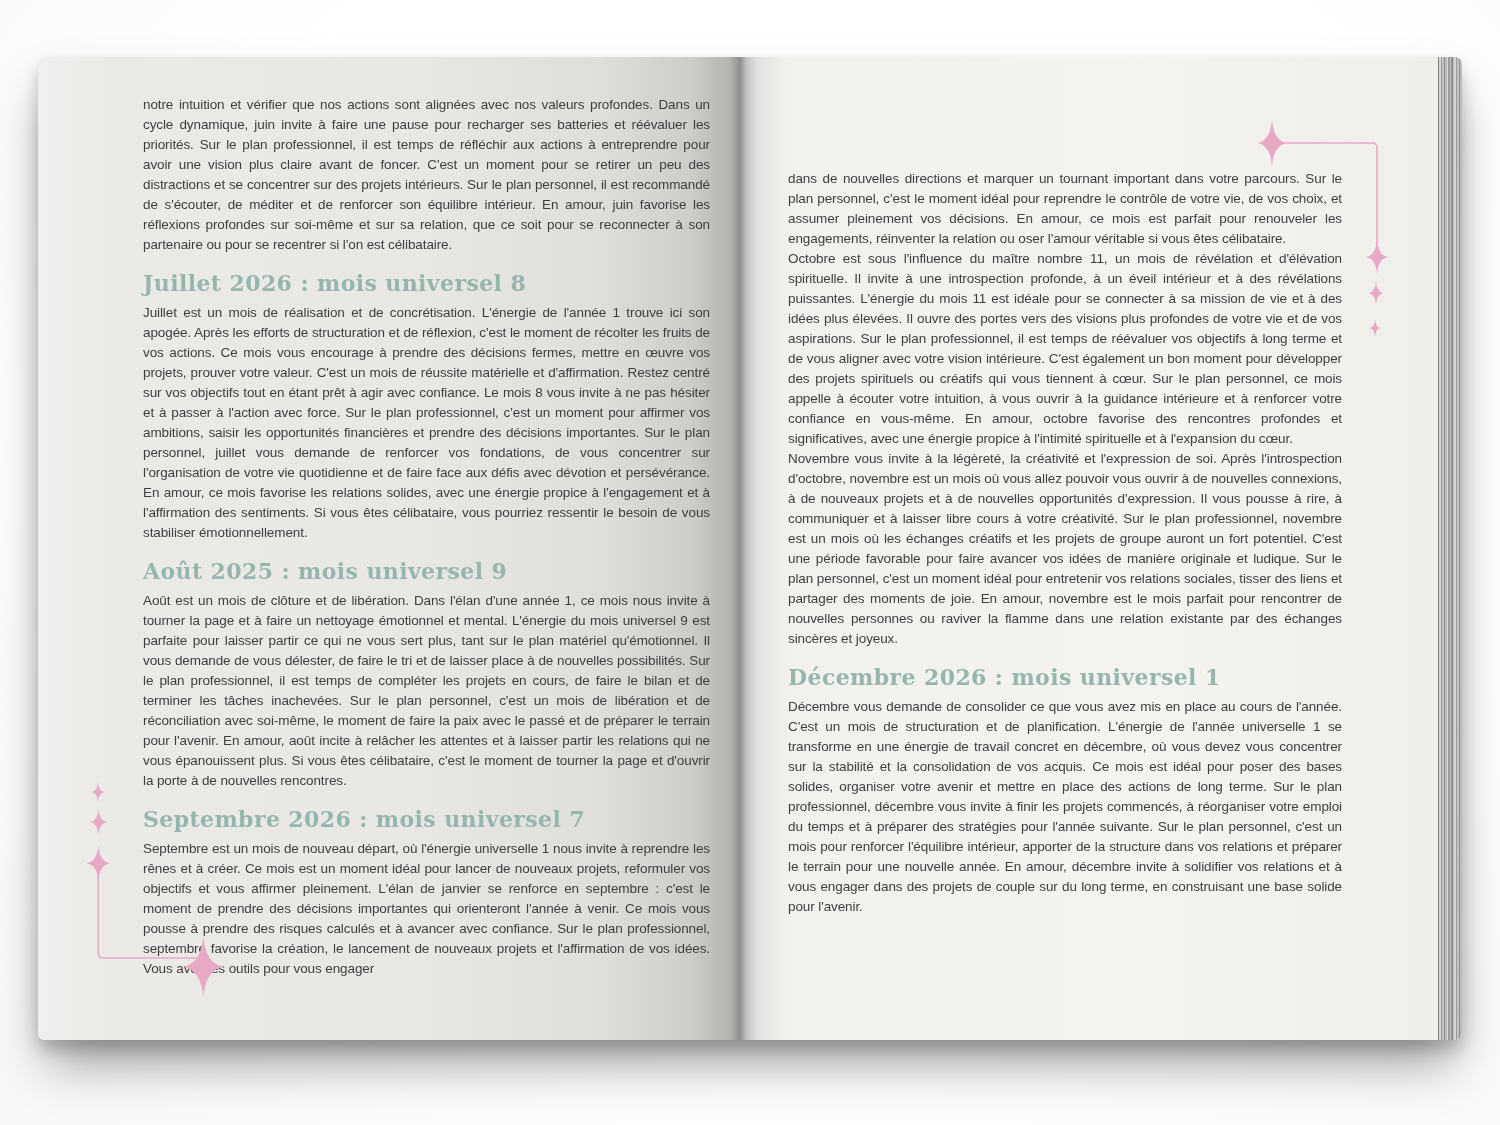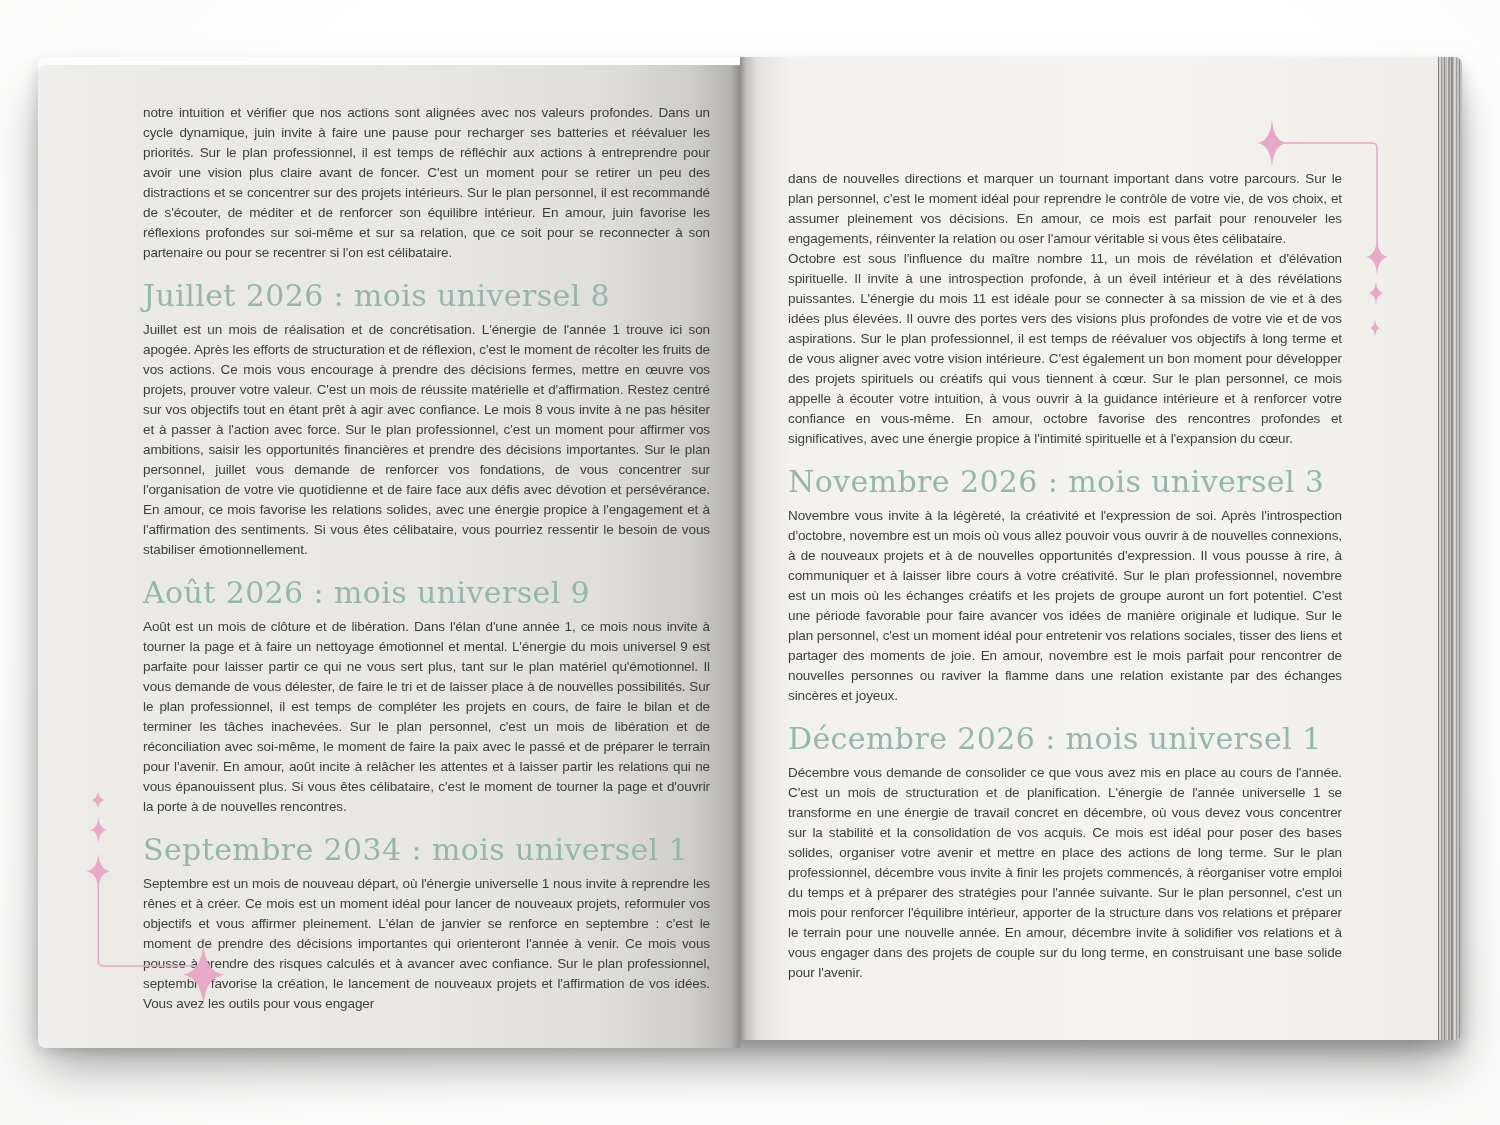--- a/index.html
+++ b/index.html
@@ -17,21 +17,20 @@
     border-radius: 7px;
     box-shadow: 0 30px 48px -8px rgba(0,0,0,0.38), 0 10px 16px rgba(0,0,0,0.18);
   }
   .page { position: relative; height: 100%; overflow: hidden; }
   .page-left {
     width: 702px;
     border-radius: 7px 0 0 7px;
     background: linear-gradient(to right,
       #f0efed 0%, #eceae7 10%, #e9e7e4 55%, #e0dedb 80%,
       #cfcdca 93%, #b5b3b0 98.6%, #8f8e8c 100%);
-    margin-top: 8px;
   }
   .page-right {
     width: 698px;
     background: linear-gradient(to right,
       #8f8e8c 0%, #c2c1bf 0.9%, #e2e1df 2.4%, #f2f1ee 7%,
       #f4f3f0 60%, #efeeeb 100%);
   }
   .page-stack-edge {
     width: 24px;
     border-radius: 0 7px 7px 0;
@@ -44,22 +43,22 @@
   .page-content-right { position: relative; padding: 112px 96px 0 48px; }
   .body-text {
     font-size: 13.5px;
     line-height: 20px;
     letter-spacing: -0.1px;
     color: var(--body-color, #3e3e3e);
     text-align: justify;
   }
   .section-heading {
     font-family: "DejaVu Serif", serif;
-    font-weight: 400;
-    font-size: 30px;
+    font-weight: 700;
+    font-size: 22px;
     letter-spacing: 0.4px;
     color: var(--heading-color, #94b6ad);
     margin: 15px 0 7px 0;
   }
   .ornament { position: absolute; pointer-events: none; }
   .ornament-top-right { right: 38px; top: 53px; }
   .ornament-bottom-left { left: 22px; top: 713px; }
   .orn-stroke { fill: none; stroke: var(--ornament-color, #e8a9c7); stroke-width: 1.6; stroke-linecap: round; }
   .orn-fill { fill: var(--ornament-color, #e8a9c7); }
   #sparkle-defs { position: absolute; width: 0; height: 0; }
@@ -77,43 +76,42 @@
 
 <div class="book">
 
   <div class="page page-left">
     <div class="page-content-left">
       <p class="body-text">notre intuition et vérifier que nos actions sont alignées avec nos valeurs profondes. Dans un cycle dynamique, juin invite à faire une pause pour recharger ses batteries et réévaluer les priorités. Sur le plan professionnel, il est temps de réfléchir aux actions à entreprendre pour avoir une vision plus claire avant de foncer. C'est un moment pour se retirer un peu des distractions et se concentrer sur des projets intérieurs. Sur le plan personnel, il est recommandé de s'écouter, de méditer et de renforcer son équilibre intérieur. En amour, juin favorise les réflexions profondes sur soi-même et sur sa relation, que ce soit pour se reconnecter à son partenaire ou pour se recentrer si l'on est célibataire.</p>
 
       <h2 class="section-heading">Juillet 2026 : mois universel 8</h2>
       <p class="body-text">Juillet est un mois de réalisation et de concrétisation. L'énergie de l'année 1 trouve ici son apogée. Après les efforts de structuration et de réflexion, c'est le moment de récolter les fruits de vos actions. Ce mois vous encourage à prendre des décisions fermes, mettre en œuvre vos projets, prouver votre valeur. C'est un mois de réussite matérielle et d'affirmation. Restez centré sur vos objectifs tout en étant prêt à agir avec confiance. Le mois 8 vous invite à ne pas hésiter et à passer à l'action avec force. Sur le plan professionnel, c'est un moment pour affirmer vos ambitions, saisir les opportunités financières et prendre des décisions importantes. Sur le plan personnel, juillet vous demande de renforcer vos fondations, de vous concentrer sur l'organisation de votre vie quotidienne et de faire face aux défis avec dévotion et persévérance. En amour, ce mois favorise les relations solides, avec une énergie propice à l'engagement et à l'affirmation des sentiments. Si vous êtes célibataire, vous pourriez ressentir le besoin de vous stabiliser émotionnellement.</p>
 
-      <h2 class="section-heading">Août 2026 : mois universel 9</h2>
+      <h2 class="section-heading">Août 2025 : mois universel 9</h2>
       <p class="body-text">Août est un mois de clôture et de libération. Dans l'élan d'une année 1, ce mois nous invite à tourner la page et à faire un nettoyage émotionnel et mental. L'énergie du mois universel 9 est parfaite pour laisser partir ce qui ne vous sert plus, tant sur le plan matériel qu'émotionnel. Il vous demande de vous délester, de faire le tri et de laisser place à de nouvelles possibilités. Sur le plan professionnel, il est temps de compléter les projets en cours, de faire le bilan et de terminer les tâches inachevées. Sur le plan personnel, c'est un mois de libération et de réconciliation avec soi-même, le moment de faire la paix avec le passé et de préparer le terrain pour l'avenir. En amour, août incite à relâcher les attentes et à laisser partir les relations qui ne vous épanouissent plus. Si vous êtes célibataire, c'est le moment de tourner la page et d'ouvrir la porte à de nouvelles rencontres.</p>
 
-      <h2 class="section-heading">Septembre 2034 : mois universel 1</h2>
+      <h2 class="section-heading">Septembre 2026 : mois universel 7</h2>
       <p class="body-text">Septembre est un mois de nouveau départ, où l'énergie universelle 1 nous invite à reprendre les rênes et à créer. Ce mois est un moment idéal pour lancer de nouveaux projets, reformuler vos objectifs et vous affirmer pleinement. L'élan de janvier se renforce en septembre : c'est le moment de prendre des décisions importantes qui orienteront l'année à venir. Ce mois vous pousse à prendre des risques calculés et à avancer avec confiance. Sur le plan professionnel, septembre favorise la création, le lancement de nouveaux projets et l'affirmation de vos idées. Vous avez les outils pour vous engager</p>
     </div>
 
     <svg class="ornament ornament-bottom-left" width="190" height="240" viewBox="0 0 190 240">
       <use href="#sparkle" class="orn-fill" x="31.5" y="12" width="13" height="20"></use>
       <use href="#sparkle" class="orn-fill" x="30" y="39" width="17" height="26"></use>
       <use href="#sparkle" class="orn-fill" x="26.3" y="75.3" width="24" height="36"></use>
       <path class="orn-stroke" d="M38.3,93 V183 Q38.3,188 43.3,188 H138"></path>
       <use href="#sparkle" class="orn-fill" x="122.3" y="165.7" width="42" height="62"></use>
     </svg>
   </div>
 
   <div class="page page-right">
     <div class="page-content-right">
       <p class="body-text">dans de nouvelles directions et marquer un tournant important dans votre parcours. Sur le plan personnel, c'est le moment idéal pour reprendre le contrôle de votre vie, de vos choix, et assumer pleinement vos décisions. En amour, ce mois est parfait pour renouveler les engagements, réinventer la relation ou oser l'amour véritable si vous êtes célibataire.</p>
 
       <p class="body-text">Octobre est sous l'influence du maître nombre 11, un mois de révélation et d'élévation spirituelle. Il invite à une introspection profonde, à un éveil intérieur et à des révélations puissantes. L'énergie du mois 11 est idéale pour se connecter à sa mission de vie et à des idées plus élevées. Il ouvre des portes vers des visions plus profondes de votre vie et de vos aspirations. Sur le plan professionnel, il est temps de réévaluer vos objectifs à long terme et de vous aligner avec votre vision intérieure. C'est également un bon moment pour développer des projets spirituels ou créatifs qui vous tiennent à cœur. Sur le plan personnel, ce mois appelle à écouter votre intuition, à vous ouvrir à la guidance intérieure et à renforcer votre confiance en vous-même. En amour, octobre favorise des rencontres profondes et significatives, avec une énergie propice à l'intimité spirituelle et à l'expansion du cœur.</p>
 
-      <h2 class="section-heading">Novembre 2026 : mois universel 3</h2>
       <p class="body-text">Novembre vous invite à la légèreté, la créativité et l'expression de soi. Après l'introspection d'octobre, novembre est un mois où vous allez pouvoir vous ouvrir à de nouvelles connexions, à de nouveaux projets et à de nouvelles opportunités d'expression. Il vous pousse à rire, à communiquer et à laisser libre cours à votre créativité. Sur le plan professionnel, novembre est un mois où les échanges créatifs et les projets de groupe auront un fort potentiel. C'est une période favorable pour faire avancer vos idées de manière originale et ludique. Sur le plan personnel, c'est un moment idéal pour entretenir vos relations sociales, tisser des liens et partager des moments de joie. En amour, novembre est le mois parfait pour rencontrer de nouvelles personnes ou raviver la flamme dans une relation existante par des échanges sincères et joyeux.</p>
 
       <h2 class="section-heading">Décembre 2026 : mois universel 1</h2>
       <p class="body-text">Décembre vous demande de consolider ce que vous avez mis en place au cours de l'année. C'est un mois de structuration et de planification. L'énergie de l'année universelle 1 se transforme en une énergie de travail concret en décembre, où vous devez vous concentrer sur la stabilité et la consolidation de vos acquis. Ce mois est idéal pour poser des bases solides, organiser votre avenir et mettre en place des actions de long terme. Sur le plan professionnel, décembre vous invite à finir les projets commencés, à réorganiser votre emploi du temps et à préparer des stratégies pour l'année suivante. Sur le plan personnel, c'est un mois pour renforcer l'équilibre intérieur, apporter de la structure dans vos relations et préparer le terrain pour une nouvelle année. En amour, décembre invite à solidifier vos relations et à vous engager dans des projets de couple sur du long terme, en construisant une base solide pour l'avenir.</p>
     </div>
 
     <svg class="ornament ornament-top-right" width="150" height="240" viewBox="0 0 150 240">
       <use href="#sparkle" class="orn-fill" x="7" y="9" width="30" height="48"></use>
       <path class="orn-stroke" d="M22,33 H122 Q127,33 127,38 V137"></path>
       <use href="#sparkle" class="orn-fill" x="116" y="129" width="22" height="36"></use>

